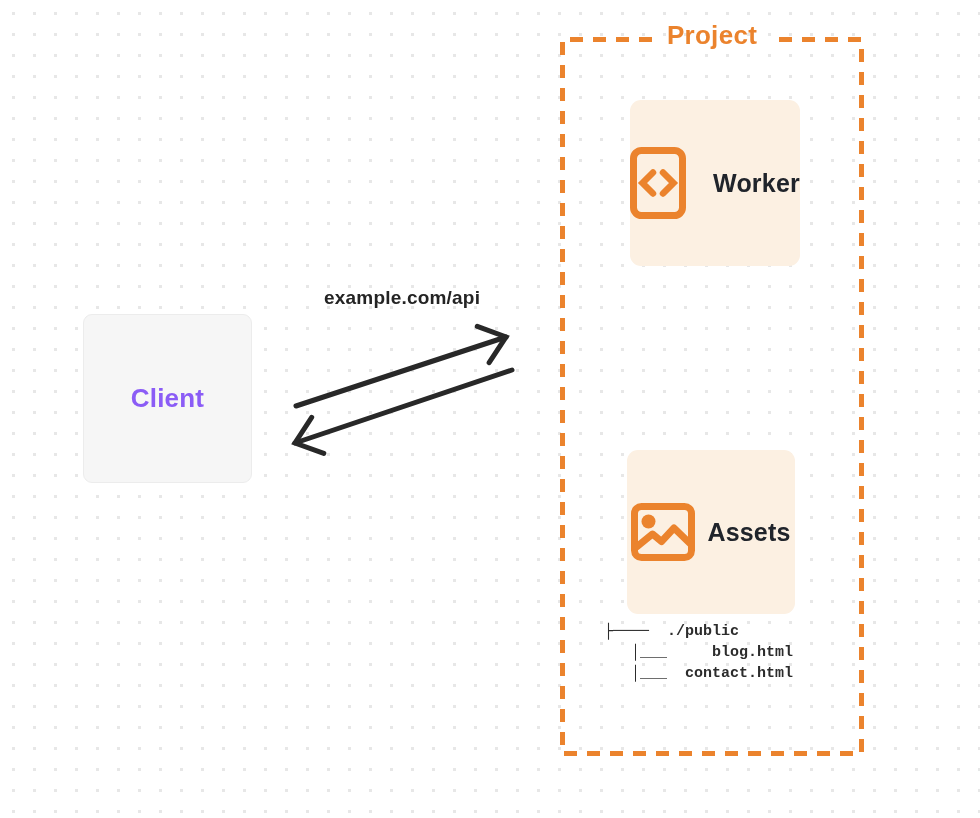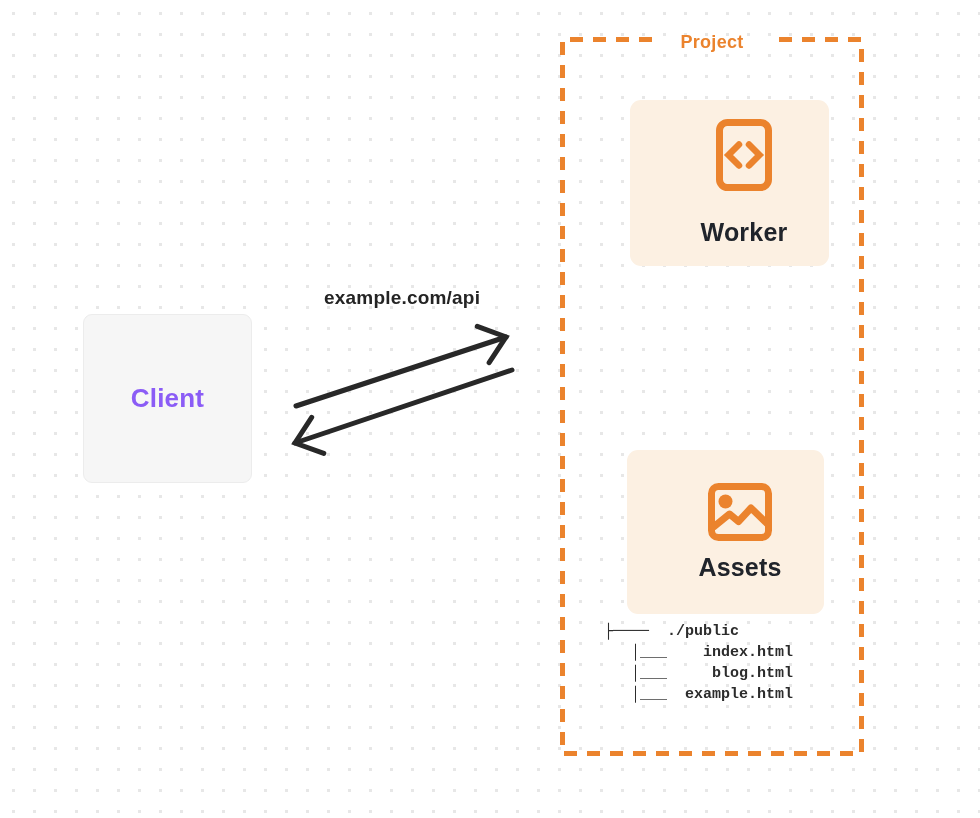--- a/index.html
+++ b/index.html
@@ -23,27 +23,27 @@
   }
   .client-box .label{font-size:26px;font-weight:bold;color:#8b5cf6;letter-spacing:.2px;}
 
   .request-label{
     position:absolute;left:324px;top:287px;
     font-size:19px;font-weight:bold;color:#242424;letter-spacing:.2px;
   }
 
   .project-label{
     position:absolute;left:712px;top:20px;transform:translateX(-50%);
-    font-size:18px;font-weight:bold;color:#eb832d;letter-spacing:.3px;
-    padding:0 6px;white-space:nowrap;margin-top:12px;
+    font-size:26px;font-weight:bold;color:#eb832d;letter-spacing:.3px;
+    padding:0 6px;white-space:nowrap;
   }
 
   .card{
     position:absolute;background:#fcf0e2;border-radius:11px;
-    display:flex;flex-direction:column;align-items:center;justify-content:center;padding-left:29px;
+    display:flex;flex-direction:row;align-items:center;justify-content:center;
   }
   .card.worker{left:630px;top:100px;width:170px;height:166px;gap:27px;}
   .card.assets{left:627px;top:450px;width:168px;height:164px;gap:12px;}
   .card .label{font-size:25px;font-weight:bold;color:#20242b;letter-spacing:.2px;}
 
   .file-tree{
     position:absolute;left:604px;top:621px;margin:0;
     font-family:Liberation Mono, monospace;
     font-size:15px;line-height:21px;font-weight:600;color:#2c2c2c;
     white-space:pre;
@@ -87,15 +87,15 @@
 
   <div class="card assets">
     <svg width="64" height="58" viewBox="0 0 64 58">
       <rect x="3.5" y="3.5" width="57" height="51" rx="7" fill="none" stroke="#eb832d" stroke-width="7"></rect>
       <circle cx="17.5" cy="18.5" r="7" fill="#eb832d"></circle>
       <path d="M5.5 44 L21.5 31 L30.5 38.5 L43 25 L59 40.5" fill="none" stroke="#eb832d" stroke-width="7" stroke-linejoin="round" stroke-linecap="round"></path>
     </svg>
     <span class="label">Assets</span>
   </div>
 
-  <pre class="file-tree"><div>├────  ./public</div><div>   │___    index.html</div><div>   │___     blog.html</div><div>   │___  example.html</div></pre>
+  <pre class="file-tree"><div>├────  ./public</div><div>   │___     blog.html</div><div>   │___  contact.html</div></pre>
 
 </div>
 
 </body></html>

